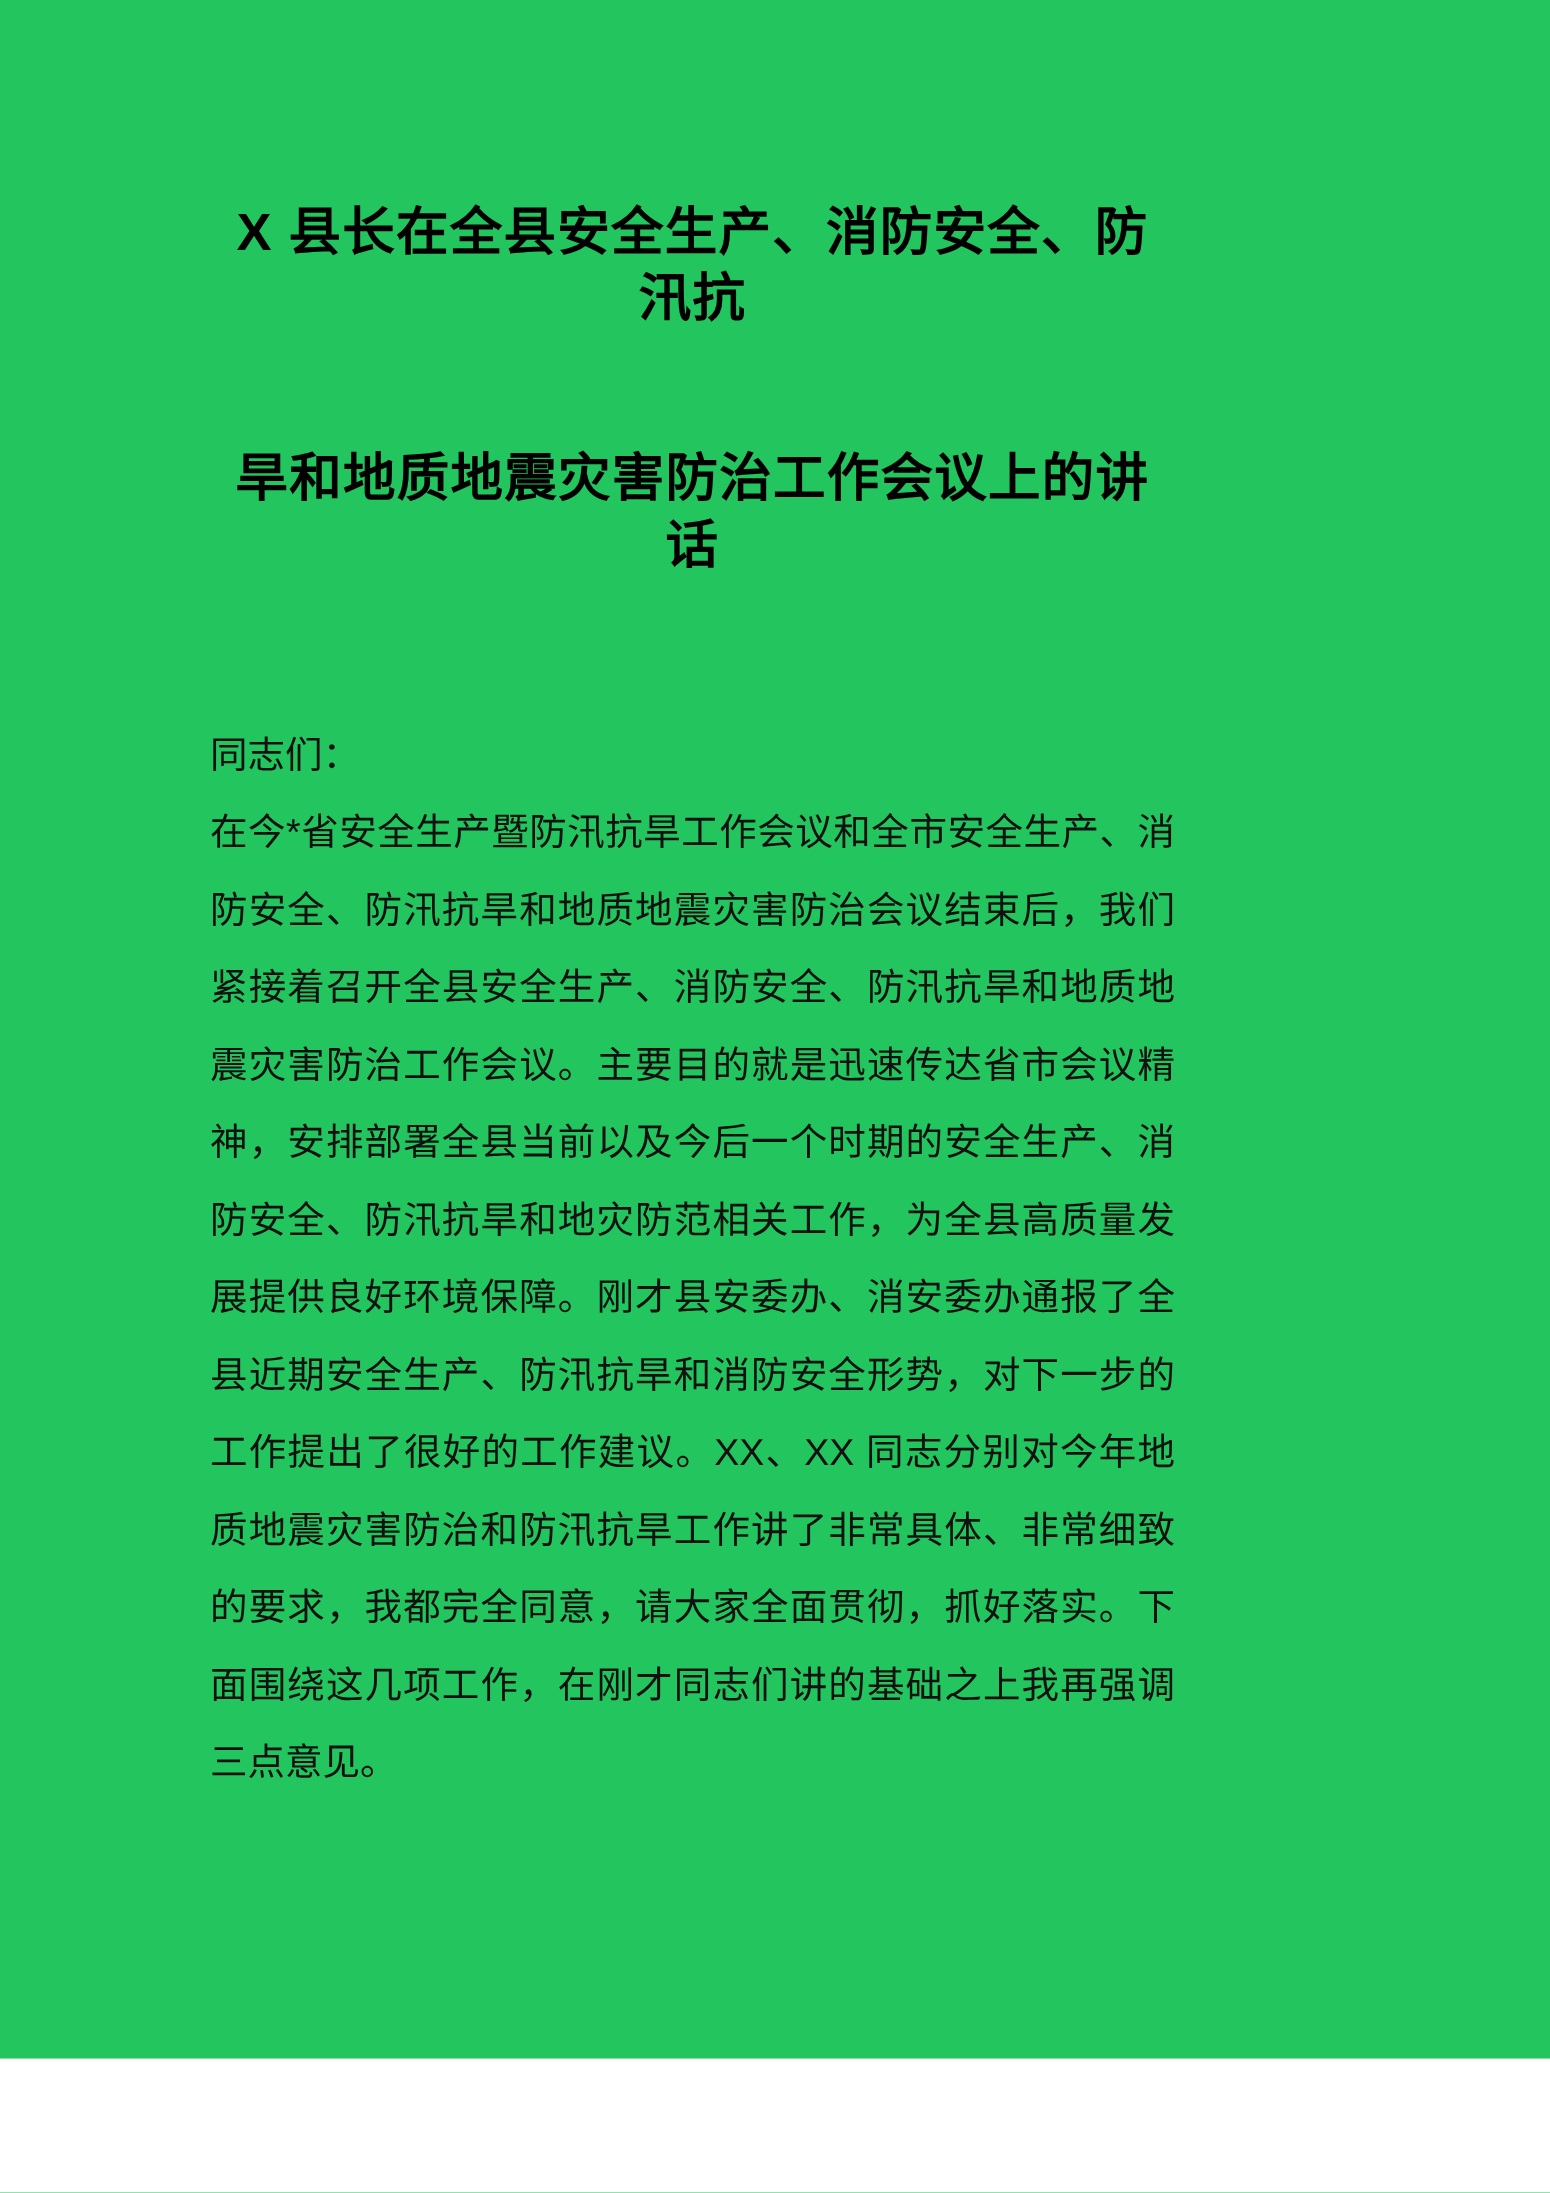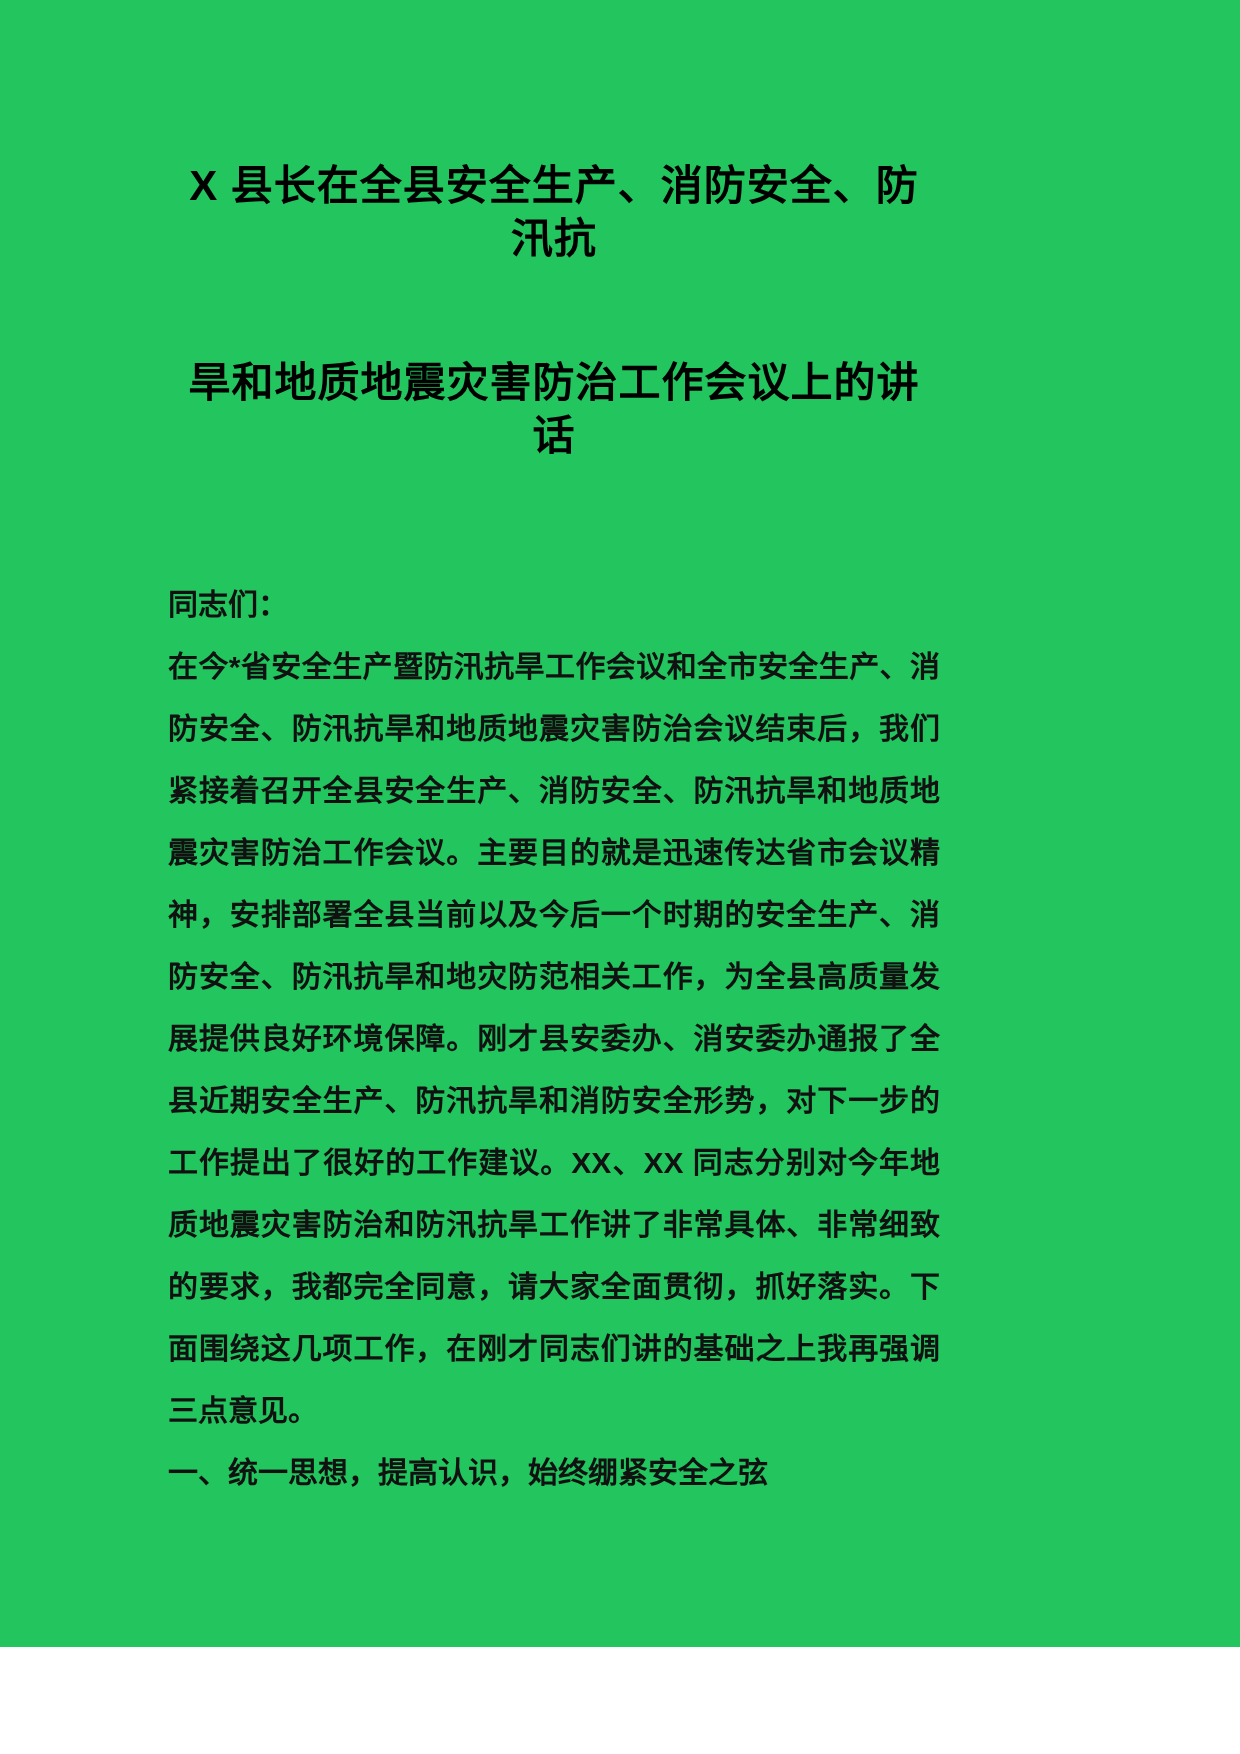--- a/index.html
+++ b/index.html
@@ -39,34 +39,32 @@
   .body-text {
     font-size: 30px;
     line-height: 62px;
     color: #111111;
   }
   .para {
     margin: 0;
     text-align: justify;
     text-justify: inter-ideograph;
     word-break: break-all;
-    font-weight: bold;
   }
   .para.salutation,
   .para.heading {
     text-align: left;
   }
 </style>
 </head>
 <body>
 
 <div class="page">
   <h1 class="title">
     <span class="title-line">X 县长在全县安全生产、消防安全、防汛抗</span>
     <span class="title-line">旱和地质地震灾害防治工作会议上的讲话</span>
   </h1>
 
   <div class="body-text">
     <p class="para salutation">同志们：</p>
     <p class="para">在今*省安全生产暨防汛抗旱工作会议和全市安全生产、消防安全、防汛抗旱和地质地震灾害防治会议结束后，我们紧接着召开全县安全生产、消防安全、防汛抗旱和地质地震灾害防治工作会议。主要目的就是迅速传达省市会议精神，安排部署全县当前以及今后一个时期的安全生产、消防安全、防汛抗旱和地灾防范相关工作，为全县高质量发展提供良好环境保障。刚才县安委办、消安委办通报了全县近期安全生产、防汛抗旱和消防安全形势，对下一步的工作提出了很好的工作建议。XX、XX 同志分别对今年地质地震灾害防治和防汛抗旱工作讲了非常具体、非常细致的要求，我都完全同意，请大家全面贯彻，抓好落实。下面围绕这几项工作，在刚才同志们讲的基础之上我再强调三点意见。</p>
-    <p class="para heading">一、统一思想，提高认识，始终绷紧安全之弦</p>
   </div>
 </div>
 
 </body></html>

